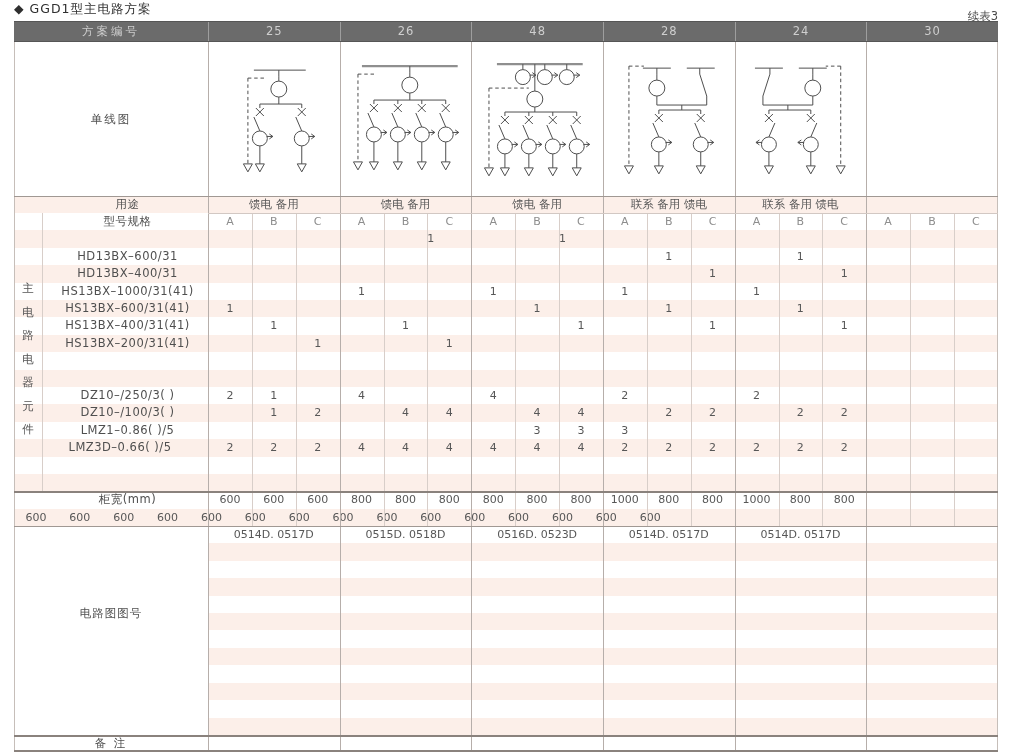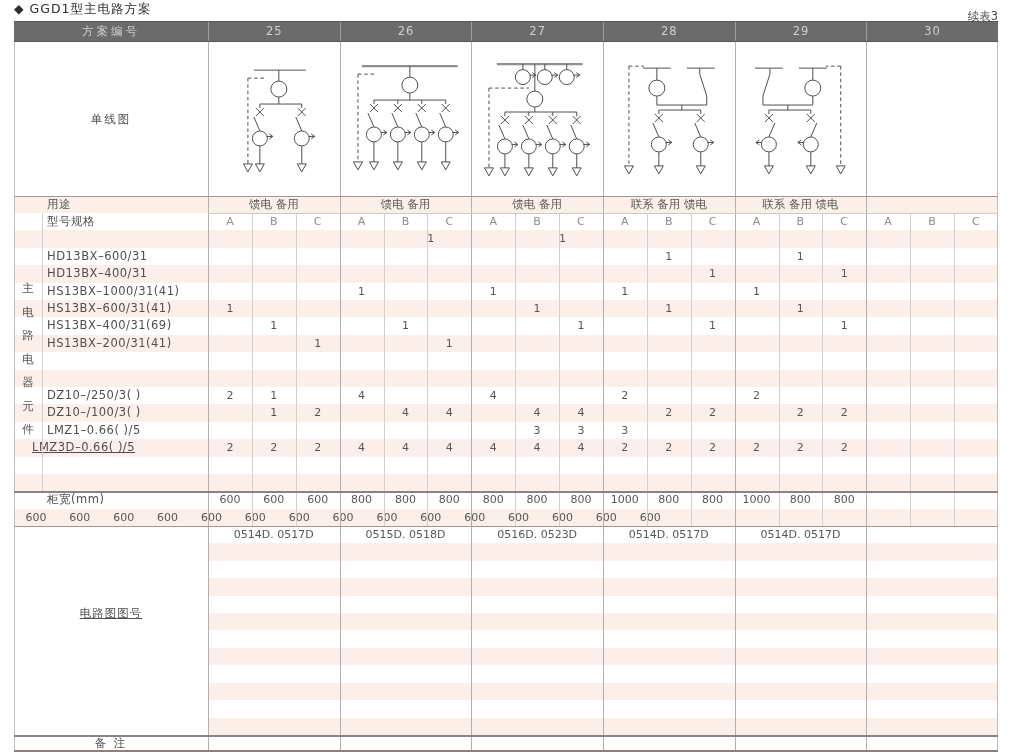--- a/index.html
+++ b/index.html
@@ -9,21 +9,21 @@
   #cont-note{position:absolute;right:16px;top:9px;font-size:11.5px;color:#4a4a4a;}
   #tbl{position:absolute;left:14px;top:21px;width:984px;height:730px;}
   .hdrrow{position:absolute;left:0;top:0;width:984px;height:21px;display:flex;background:#6b6b6b;
           border-top:1px solid #565656;border-bottom:1px solid #565656;box-sizing:border-box;}
   .hdr-cell{color:#cfcfcf;font-size:11.5px;text-align:center;line-height:19px;box-sizing:border-box;
             border-left:1px solid #9e9e9e;letter-spacing:1px;}
   .hdr-cell:first-child{border-left:none;letter-spacing:3px;}
   .row{position:absolute;left:0;width:984px;display:flex;box-sizing:border-box;}
   .pink{background:#fcefe9;}
   .cell{text-align:center;font-size:11px;color:#575757;overflow:hidden;white-space:nowrap;}
-  .rlabel{font-size:11.5px;color:#4f4f4f;box-sizing:border-box;white-space:nowrap;letter-spacing:0.5px;}
+  .rlabel{font-size:11.5px;color:#4f4f4f;box-sizing:border-box;white-space:nowrap;letter-spacing:0.5px;text-align:center;}
   .subhdr{color:#8d8d8d;}
   .vline{position:absolute;width:1px;background:#b6aeaa;}
   .vline.sub{background:#d8cec9;}
   .vline.edge{background:#c6beb9;}
   .hline{position:absolute;left:0;width:984px;height:1px;background:#a09893;}
   .hline.light{background:#d2c8c3;}
   .hline.heavy{height:2px;background:#8a827d;}
   .diag line,.diag circle,.diag path{stroke:#4e4e4e;fill:none;stroke-width:1;}
   .diag .bus{stroke:#8f8f8f;stroke-width:2.4;}
   .diag .dash{stroke-dasharray:3.5 2.8;}
@@ -37,23 +37,23 @@
 <body>
 
 <div id="page">
   <div id="page-title">◆ GGD1型主电路方案</div>
   <div id="cont-note">续表3</div>
   <div id="tbl">
       <div class="hdrrow">
         <div class="hdr-cell" style="width: 194px;">方案编号</div>
         <div class="hdr-cell" style="width: 131.667px;">25</div>
         <div class="hdr-cell" style="width: 131.667px;">26</div>
-        <div class="hdr-cell" style="width: 131.667px;">27</div>
+        <div class="hdr-cell" style="width: 131.667px;">48</div>
         <div class="hdr-cell" style="width: 131.667px;">28</div>
-        <div class="hdr-cell" style="width: 131.667px;">29</div>
+        <div class="hdr-cell" style="width: 131.667px;">24</div>
         <div class="hdr-cell" style="width: 131.667px;">30</div>
       </div>
       <div class="row" style="top: 21px; height: 154px; line-height: 154px;">
         <div class="rlabel" style="width: 194px; display: flex; align-items: center; justify-content: center; letter-spacing: 2px;">单线图</div>
         <div class="dcell" style="width: 131.667px;"><svg class="diag" width="131.66666666666666" height="154" viewBox="0 0 132 154">
             <line x1="46" y1="28" x2="98" y2="28"></line>
             <line x1="71" y1="28" x2="71" y2="34"></line>
             <line x1="71" y1="34" x2="71" y2="39"></line>
             <circle cx="71" cy="47" r="8"></circle>
             <line x1="71" y1="55" x2="71" y2="62"></line>
@@ -387,21 +387,21 @@
         <div class="cell" style="width: 43.8889px;">1</div>
         <div class="cell" style="width: 43.8889px;"></div>
         <div class="cell" style="width: 43.8889px;"></div>
         <div class="cell" style="width: 43.8889px;">1</div>
         <div class="cell" style="width: 43.8889px;"></div>
         <div class="cell" style="width: 43.8889px;"></div>
         <div class="cell" style="width: 43.8889px;"></div>
         <div class="cell" style="width: 43.8889px;"></div>
       </div>
       <div class="row" style="top: 296.4px; height: 17.4px; line-height: 17.4px;">
-        <div class="rlabel" style="width: 194px; padding-left: 33px;">HS13BX–400/31(69)</div>
+        <div class="rlabel" style="width: 194px; padding-left: 33px;">HS13BX–400/31(41)</div>
         <div class="cell" style="width: 43.8889px;"></div>
         <div class="cell" style="width: 43.8889px;">1</div>
         <div class="cell" style="width: 43.8889px;"></div>
         <div class="cell" style="width: 43.8889px;"></div>
         <div class="cell" style="width: 43.8889px;">1</div>
         <div class="cell" style="width: 43.8889px;"></div>
         <div class="cell" style="width: 43.8889px;"></div>
         <div class="cell" style="width: 43.8889px;"></div>
         <div class="cell" style="width: 43.8889px;">1</div>
         <div class="cell" style="width: 43.8889px;"></div>
@@ -513,42 +513,42 @@
         <div class="cell" style="width: 43.8889px;">2</div>
         <div class="cell" style="width: 43.8889px;">2</div>
         <div class="cell" style="width: 43.8889px;"></div>
         <div class="cell" style="width: 43.8889px;">2</div>
         <div class="cell" style="width: 43.8889px;">2</div>
         <div class="cell" style="width: 43.8889px;"></div>
         <div class="cell" style="width: 43.8889px;"></div>
         <div class="cell" style="width: 43.8889px;"></div>
       </div>
       <div class="row" style="top: 400.8px; height: 17.4px; line-height: 17.4px;">
-        <div class="rlabel" style="width: 194px; padding-left: 33px;">LMZ1–0.66( )/5</div>
+        <div class="rlabel" style="width: 194px; padding-left: 33px;">LMZ1–0.86( )/5</div>
         <div class="cell" style="width: 43.8889px;"></div>
         <div class="cell" style="width: 43.8889px;"></div>
         <div class="cell" style="width: 43.8889px;"></div>
         <div class="cell" style="width: 43.8889px;"></div>
         <div class="cell" style="width: 43.8889px;"></div>
         <div class="cell" style="width: 43.8889px;"></div>
         <div class="cell" style="width: 43.8889px;"></div>
         <div class="cell" style="width: 43.8889px;">3</div>
         <div class="cell" style="width: 43.8889px;">3</div>
         <div class="cell" style="width: 43.8889px;">3</div>
         <div class="cell" style="width: 43.8889px;"></div>
         <div class="cell" style="width: 43.8889px;"></div>
         <div class="cell" style="width: 43.8889px;"></div>
         <div class="cell" style="width: 43.8889px;"></div>
         <div class="cell" style="width: 43.8889px;"></div>
         <div class="cell" style="width: 43.8889px;"></div>
         <div class="cell" style="width: 43.8889px;"></div>
         <div class="cell" style="width: 43.8889px;"></div>
       </div>
       <div class="row pink" style="top: 418.2px; height: 17.4px; line-height: 17.4px;">
-        <div class="rlabel" style="width: 194px; padding-left: 18px; text-decoration: underline;">LMZ3D–0.66( )/5</div>
+        <div class="rlabel" style="width: 194px; padding-left: 18px;">LMZ3D–0.66( )/5</div>
         <div class="cell" style="width: 43.8889px;">2</div>
         <div class="cell" style="width: 43.8889px;">2</div>
         <div class="cell" style="width: 43.8889px;">2</div>
         <div class="cell" style="width: 43.8889px;">4</div>
         <div class="cell" style="width: 43.8889px;">4</div>
         <div class="cell" style="width: 43.8889px;">4</div>
         <div class="cell" style="width: 43.8889px;">4</div>
         <div class="cell" style="width: 43.8889px;">4</div>
         <div class="cell" style="width: 43.8889px;">4</div>
         <div class="cell" style="width: 43.8889px;">2</div>
@@ -656,21 +656,21 @@
       <div class="row" style="top: 539.833px; left: 194px; width: 790px; height: 17.4167px; line-height: 17.4167px;"></div>
       <div class="row pink" style="top: 557.25px; left: 194px; width: 790px; height: 17.4167px; line-height: 17.4167px;"></div>
       <div class="row" style="top: 574.667px; left: 194px; width: 790px; height: 17.4167px; line-height: 17.4167px;"></div>
       <div class="row pink" style="top: 592.083px; left: 194px; width: 790px; height: 17.4167px; line-height: 17.4167px;"></div>
       <div class="row" style="top: 609.5px; left: 194px; width: 790px; height: 17.4167px; line-height: 17.4167px;"></div>
       <div class="row pink" style="top: 626.917px; left: 194px; width: 790px; height: 17.4167px; line-height: 17.4167px;"></div>
       <div class="row" style="top: 644.333px; left: 194px; width: 790px; height: 17.4167px; line-height: 17.4167px;"></div>
       <div class="row pink" style="top: 661.75px; left: 194px; width: 790px; height: 17.4167px; line-height: 17.4167px;"></div>
       <div class="row" style="top: 679.167px; left: 194px; width: 790px; height: 17.4167px; line-height: 17.4167px;"></div>
       <div class="row pink" style="top: 696.583px; left: 194px; width: 790px; height: 17.4167px; line-height: 17.4167px;"></div>
-      <div id="circuit-label-cell" style="top: 505px; height: 175px; text-decoration: underline;">电路图图号</div>
+      <div id="circuit-label-cell" style="top: 505px; height: 175px;">电路图图号</div>
       <div class="row" style="top: 714px; height: 16px; line-height: 16px;">
         <div class="rlabel" style="width: 194px; text-align: center; letter-spacing: 2px;">备 注</div>
       </div>
       <div id="side-label">
         <span>主</span>
         <span>电</span>
         <span>路</span>
         <span>电</span>
         <span>器</span>
         <span>元</span>

